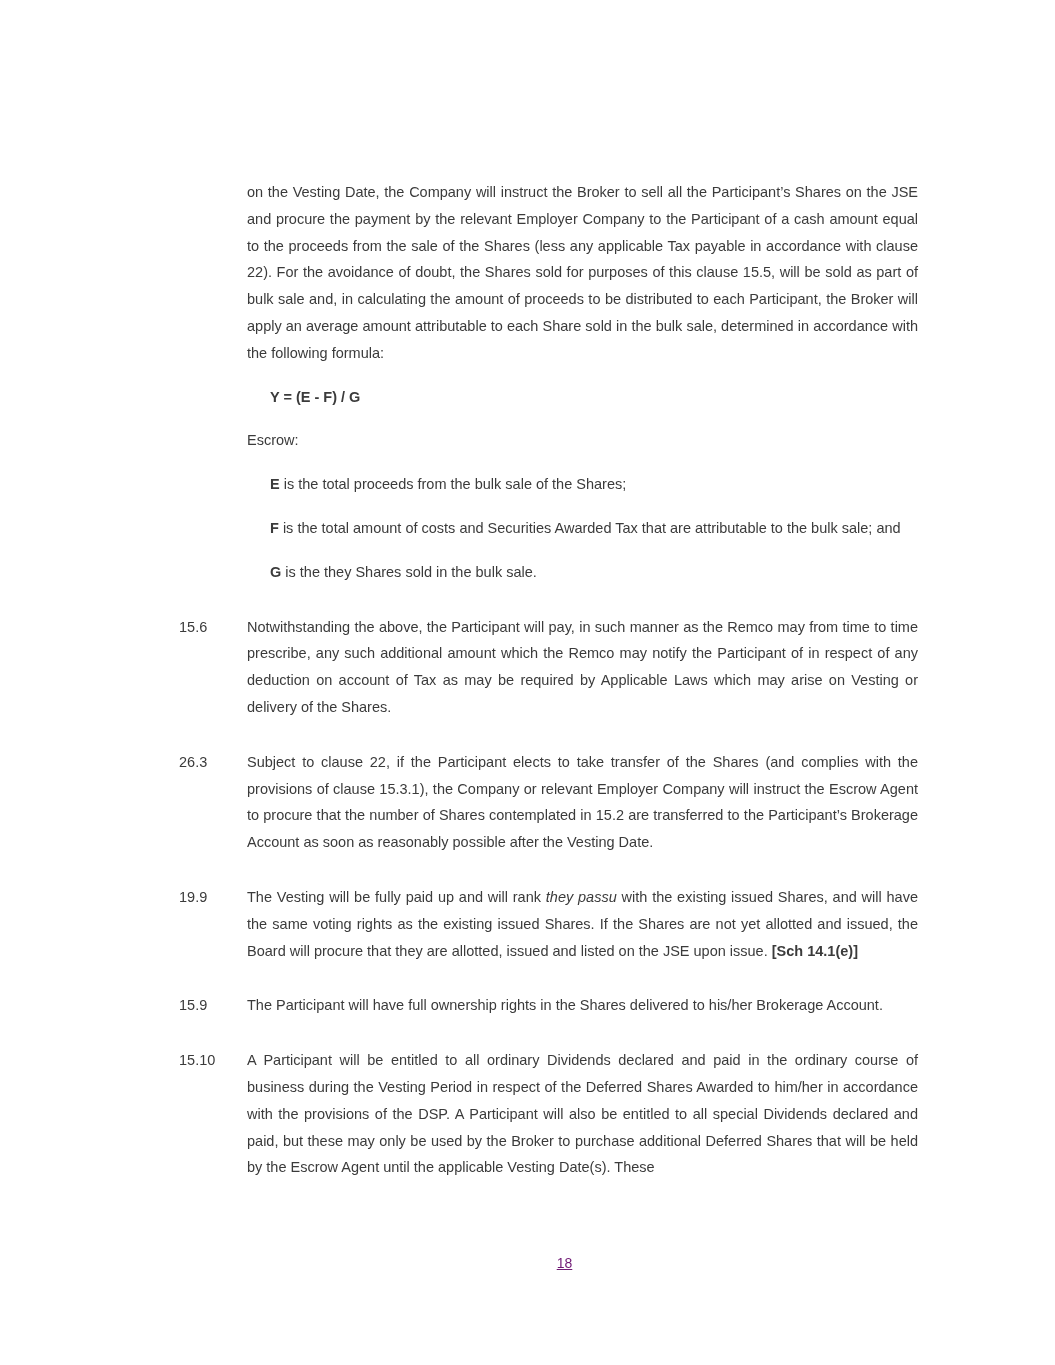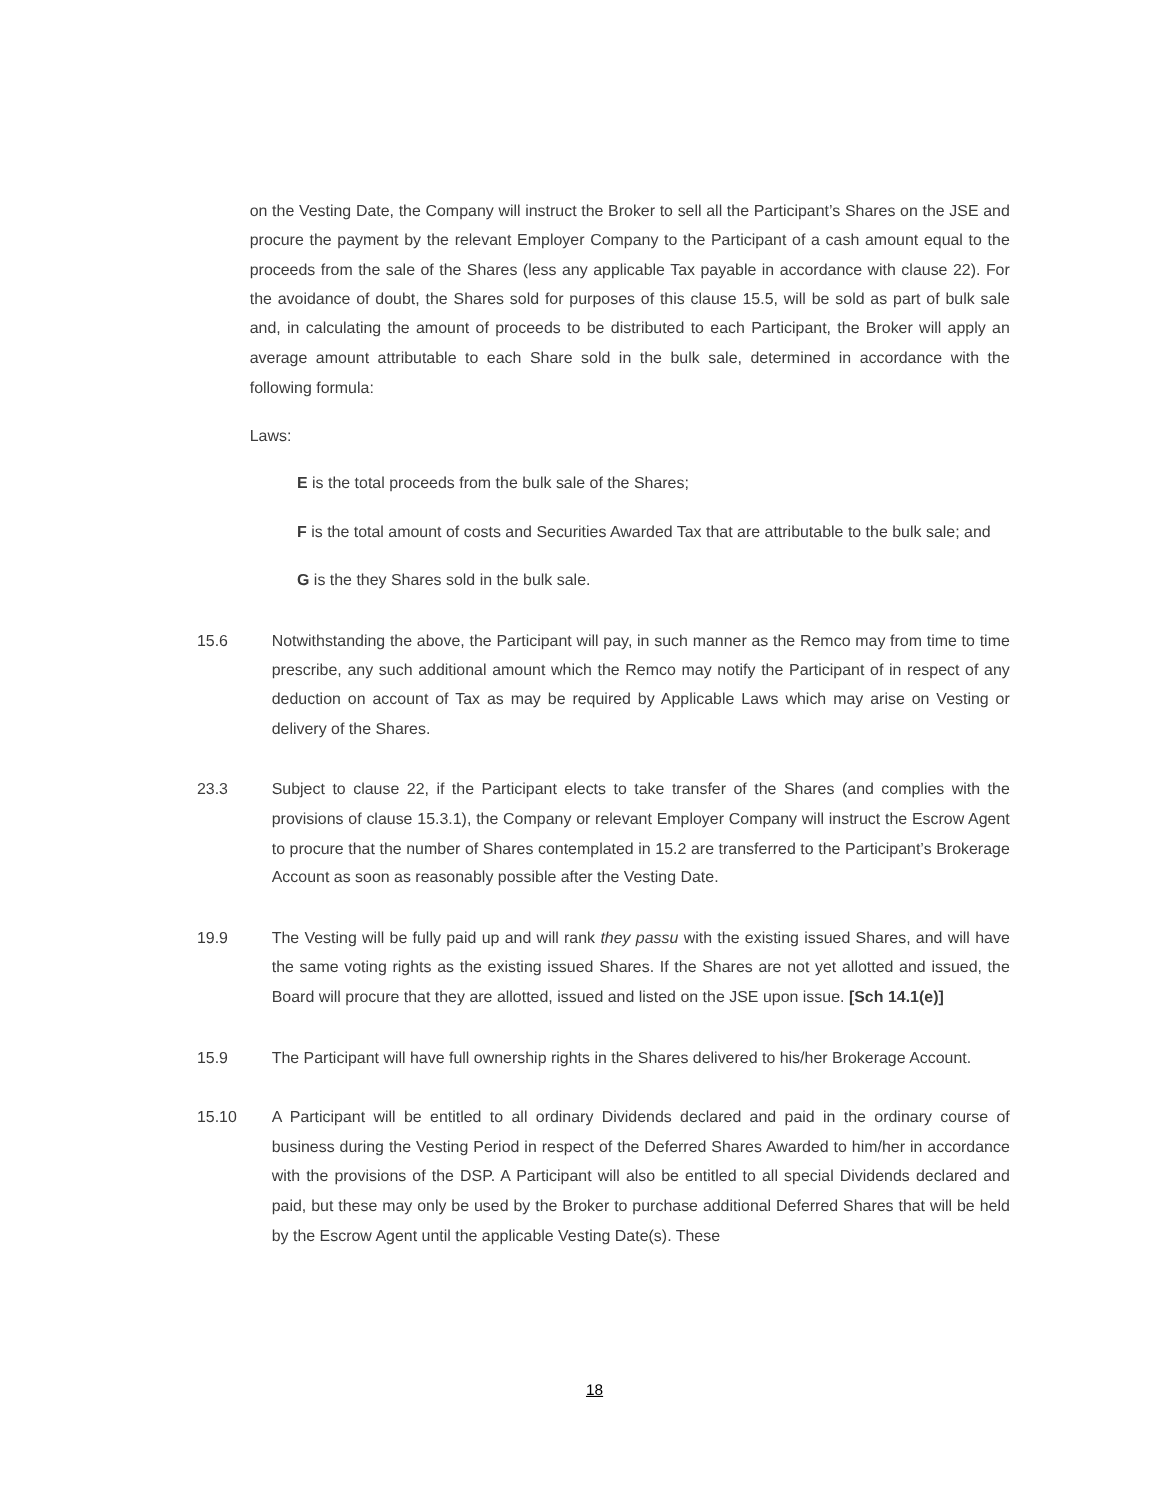--- a/index.html
+++ b/index.html
@@ -18,74 +18,75 @@
     overflow: hidden;
   }
   .content {
     position: absolute;
     top: 179px;
     left: 179px;
     width: 739px;
   }
   .justify { text-align: justify; }
   p { margin: 0 0 17px 0; }
-  .body-indent { margin-left: 48px; }
+  .body-indent { margin-left: 68px; }
   .def-indent  { margin-left: 91px; }
   .formula { font-weight: bold; }
   .clause {
     display: flex;
     margin-bottom: 17px;
     margin-top: 28px;
   }
   .clause-number {
     width: 68px;
     flex-shrink: 0;
   }
   .clause-text {
     flex: 1;
     text-align: justify;
   }
   b { font-weight: bold; }
   i { font-style: italic; }
   .page-number {
     position: absolute;
-    left: 171px;
+    left: 195px;
     width: 739px;
     bottom: 88px;
     text-align: center;
     font-size: 14px;
-    color: #000000;
+    color: #701a75;
     text-decoration: underline;
   }
 </style>
 </head>
 <body>
 
 <div class="page">
   <div class="content">
 
     <p class="body-indent justify">on the Vesting Date, the Company will instruct the Broker to sell all the Participant’s Shares on the JSE and procure the payment by the relevant Employer Company to the Participant of a cash amount equal to the proceeds from the sale of the Shares (less any applicable Tax payable in accordance with clause 22). For the avoidance of doubt, the Shares sold for purposes of this clause 15.5, will be sold as part of bulk sale and, in calculating the amount of proceeds to be distributed to each Participant, the Broker will apply an average amount attributable to each Share sold in the bulk sale, determined in accordance with the following formula:</p>
 
+    <p class="def-indent formula">Y = (E - F) / G</p>
 
-    <p class="body-indent">Laws:</p>
+    <p class="body-indent">Escrow:</p>
 
 
     <p class="def-indent justify"><b>E</b><span> is the total proceeds from the bulk sale of the Shares;</span></p>
 
     <p class="def-indent justify"><b>F</b><span> is the total amount of costs and Securities Awarded Tax that are attributable to the bulk sale; and</span></p>
 
     <p class="def-indent justify"><b>G</b><span> is the they Shares sold in the bulk sale.</span></p>
 
     <div class="clause">
       <div class="clause-number">15.6</div>
       <div class="clause-text">Notwithstanding the above, the Participant will pay, in such manner as the Remco may from time to time prescribe, any such additional amount which the Remco may notify the Participant of in respect of any deduction on account of Tax as may be required by Applicable Laws which may arise on Vesting or delivery of the Shares.</div>
     </div>
 
     <div class="clause">
-      <div class="clause-number">23.3</div>
+      <div class="clause-number">26.3</div>
       <div class="clause-text">Subject to clause 22, if the Participant elects to take transfer of the Shares (and complies with the provisions of clause 15.3.1), the Company or relevant Employer Company will instruct the Escrow Agent to procure that the number of Shares contemplated in 15.2 are transferred to the Participant’s Brokerage Account as soon as reasonably possible after the Vesting Date.</div>
     </div>
 
     <div class="clause">
       <div class="clause-number">19.9</div>
       <div class="clause-text"><span>The Vesting will be fully paid up and will rank </span><i>they passu</i><span> with the existing issued Shares, and will have the same voting rights as the existing issued Shares. If the Shares are not yet allotted and issued, the Board will procure that they are allotted, issued and listed on the JSE upon issue. </span><b>[Sch 14.1(e)]</b></div>
     </div>
 
     <div class="clause">
       <div class="clause-number">15.9</div>

